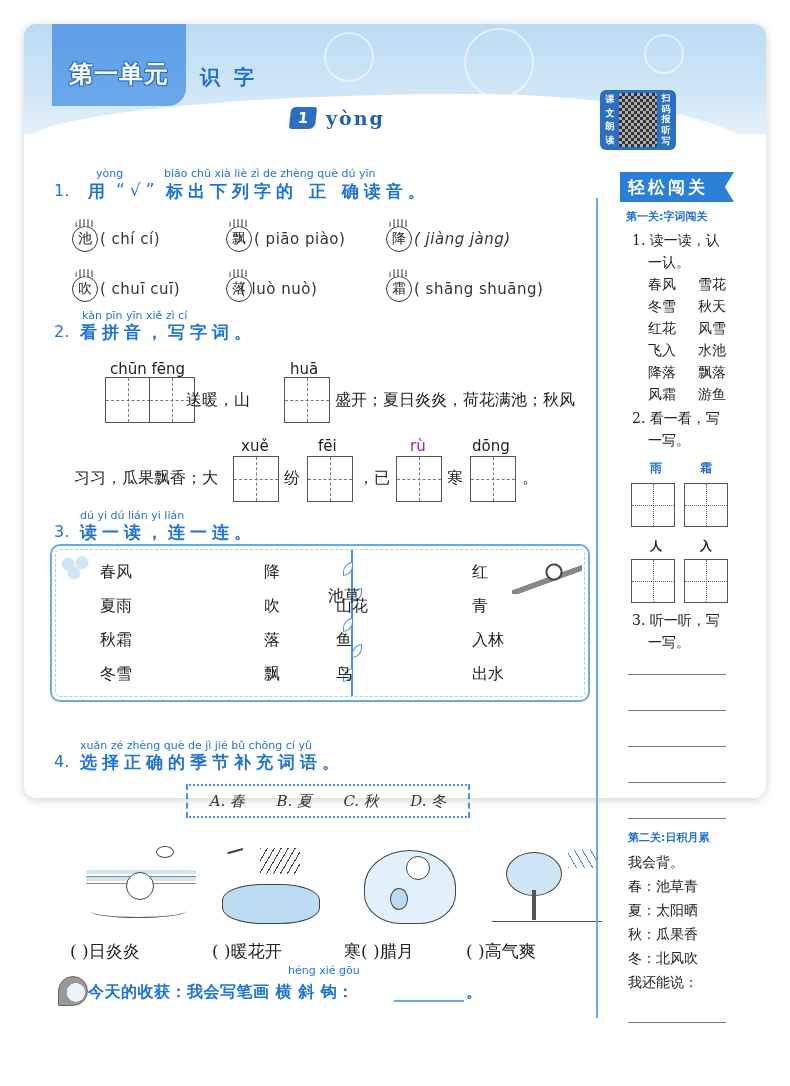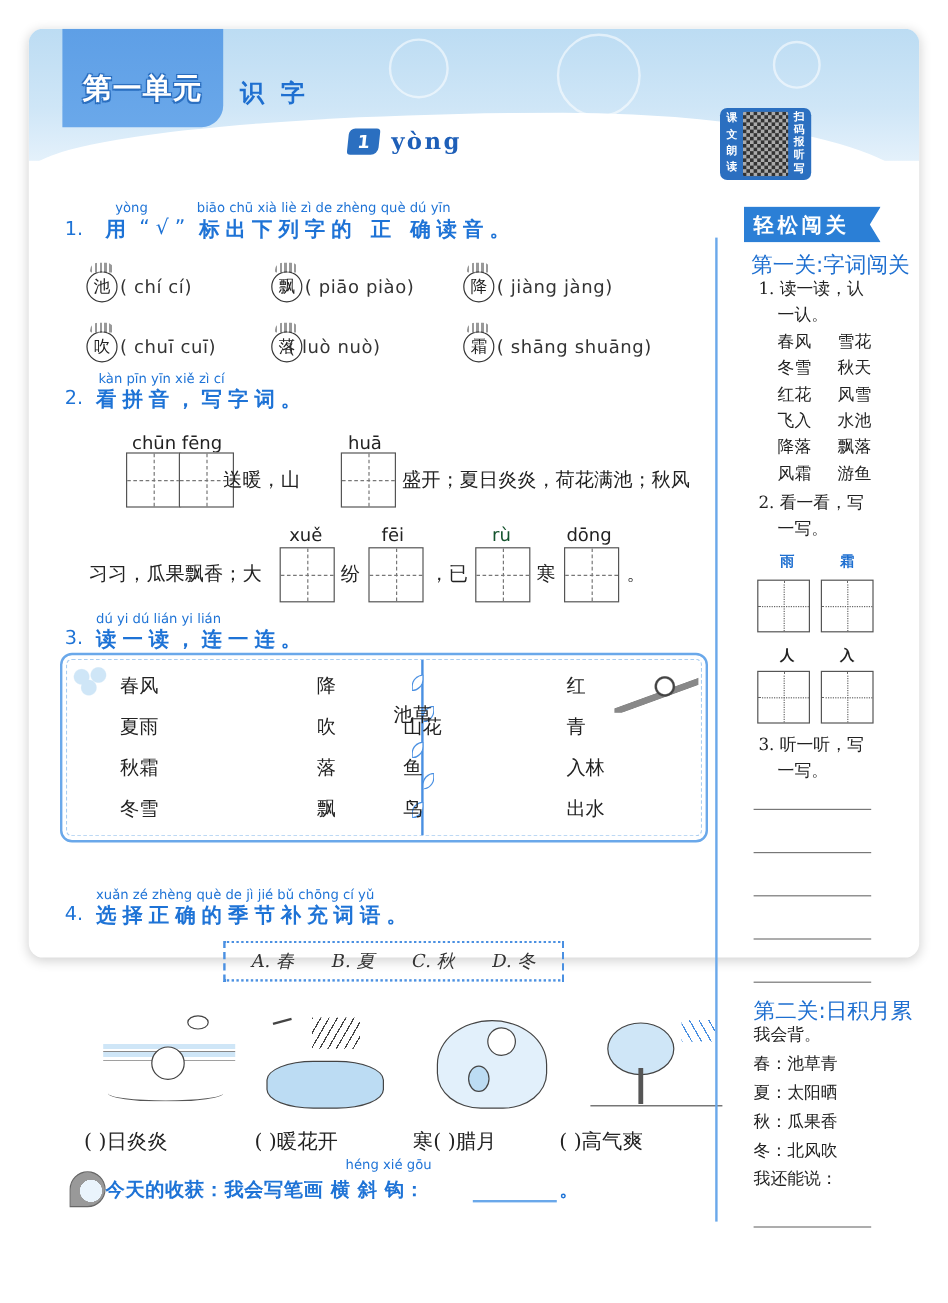--- a/index.html
+++ b/index.html
@@ -38,21 +38,21 @@
 .hedgehog{position:absolute;left:0;top:0;width:30px;height:30px;border-radius:50% 50% 50% 0;background:radial-gradient(circle at 60% 55%,#eaf4fc 0 40%,#999 41% 100%);border:1px solid #666;}
 .harvest-text{position:absolute;left:30px;top:6px;font-size:16px;font-weight:bold;color:#1e73d6;white-space:nowrap;letter-spacing:0.5px;}
 .harvest-blank{position:absolute;left:336px;top:24px;width:70px;border-bottom:2px solid #6aa8ea;}
 .harvest-end{position:absolute;left:408px;top:6px;font-size:16px;color:#1e73d6;font-weight:bold;}
 .sidebar{position:absolute;left:596px;top:152px;width:136px;height:880px;}
 .sidebar-line{position:absolute;left:0;top:46px;bottom:14px;border-left:2px solid #6aa8ea;}
 .qr{position:absolute;left:600px;top:90px;width:76px;height:60px;border-radius:6px;background:#2b6fc0;display:flex;align-items:stretch;padding:3px;gap:2px;}
 .qr-side{width:14px;display:flex;flex-direction:column;align-items:center;justify-content:space-around;color:#fff;font-size:9px;font-weight:bold;line-height:1;}
 .qr-code{flex:1;background:repeating-conic-gradient(#333 0 25%,#aaa 0 50%) 0 0/6px 6px;border-radius:2px;}
 .ribbon{position:absolute;left:597px;top:148px;width:114px;height:30px;background:#2b7fd6;color:#fff;font-weight:bold;font-size:17px;letter-spacing:3px;display:flex;align-items:center;padding-left:8px;clip-path:polygon(0 0,100% 0,92% 50%,100% 100%,0 100%);}
-.sb-head{position:absolute;font-size:18px;font-weight:normal;color:#1e6fd0;white-space:nowrap;text-align:center;}
+.sb-head{position:absolute;font-size:11px;font-weight:bold;color:#1e6fd0;white-space:nowrap;text-align:center;}
 .sb-text{position:absolute;font-family:"DejaVu Serif",serif;font-size:14px;color:#222;white-space:nowrap;}
 .sb-pair{position:absolute;font-family:"DejaVu Serif",serif;font-size:14px;color:#222;white-space:nowrap;display:flex;gap:22px;}
 .sb-py{position:absolute;font-size:12px;color:#1e6fd0;font-weight:bold;}
 .sb-grid{position:absolute;width:44px;height:44px;border:1.5px solid #555;background:#fff;}
 .sb-grid::before{content:"";position:absolute;left:50%;top:0;bottom:0;border-left:1px dotted #666;}
 .sb-grid::after{content:"";position:absolute;top:50%;left:0;right:0;border-top:1px dotted #666;}
 .sb-rule{position:absolute;left:604px;width:98px;border-top:1px solid #777;}
 </style>
 </head>
 <body>
@@ -98,21 +98,21 @@
   <div class="q-num" style="left:54px;top:181px;">1.</div>
   <div class="qtext" style="left:88px;top:180px;">用</div>
   <div class="qtext" style="left:116px;top:180px;font-weight:normal;">“√”</div>
   <div class="qtext" style="left:166px;top:180px;">标出下列字的 正 确读音。</div>
 
   <div class="circle-char" style="left:72px;top:226px;">池</div>
   <div class="choice" style="left:100px;top:230px;">( chí    cí)</div>
   <div class="circle-char" style="left:226px;top:226px;">飘</div>
   <div class="choice" style="left:254px;top:230px;">( piāo    piào)</div>
   <div class="circle-char" style="left:386px;top:226px;">降</div>
-  <div class="choice" style="left:414px;top:230px;">( jiàng    jàng)</div>
+  <div class="choice" style="left:414px;top:230px;font-style:italic;">( jiàng    jàng)</div>
 
   <div class="circle-char" style="left:72px;top:276px;">吹</div>
   <div class="choice" style="left:100px;top:280px;">( chuī    cuī)</div>
   <div class="circle-char" style="left:226px;top:276px;">落</div>
   <div class="choice" style="left:240px;top:280px;">( luò    nuò)</div>
   <div class="circle-char" style="left:386px;top:276px;">霜</div>
   <div class="choice" style="left:414px;top:280px;">( shāng    shuāng)</div>
 </div>
 
 <div>
@@ -128,21 +128,21 @@
   <div class="grid" style="left:284px;top:377px;"></div>
   <div class="serif-text" style="left:335px;top:390px;">盛开；夏日炎炎，荷花满池；秋风</div>
 
   <div class="serif-text" style="left:74px;top:468px;">习习，瓜果飘香；大</div>
   <div class="py" style="left:241px;top:437px;font-size:15px;color:#222;">xuě</div>
   <div class="grid" style="left:233px;top:456px;"></div>
   <div class="serif-text" style="left:284px;top:468px;">纷</div>
   <div class="py" style="left:318px;top:437px;font-size:15px;color:#222;">fēi</div>
   <div class="grid" style="left:307px;top:456px;"></div>
   <div class="serif-text" style="left:358px;top:468px;">，已</div>
-  <div class="py" style="left:410px;top:437px;font-size:15px;color:#14532d;">rù</div>
+  <div class="py" style="left:410px;top:437px;font-size:15px;color:#a21caf;">rù</div>
   <div class="grid" style="left:396px;top:456px;"></div>
   <div class="serif-text" style="left:447px;top:468px;">寒</div>
   <div class="py" style="left:472px;top:437px;font-size:15px;color:#222;">dōng</div>
   <div class="grid" style="left:470px;top:456px;"></div>
   <div class="serif-text" style="left:522px;top:468px;">。</div>
 </div>
 
 <div>
   <div class="py" style="left:80px;top:509px;">dú  yi  dú     lián  yi  lián</div>
   <div class="q-num" style="left:54px;top:522px;">3.</div>

